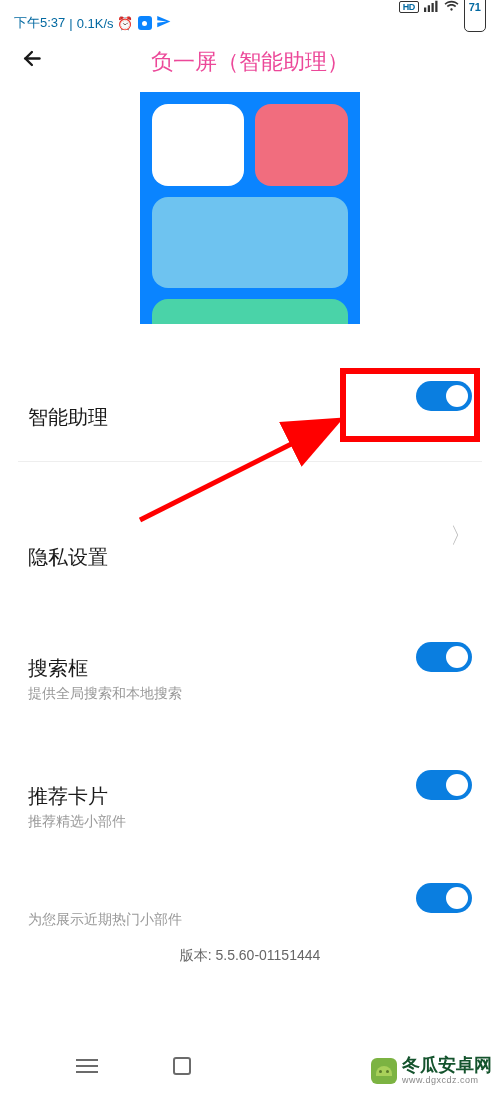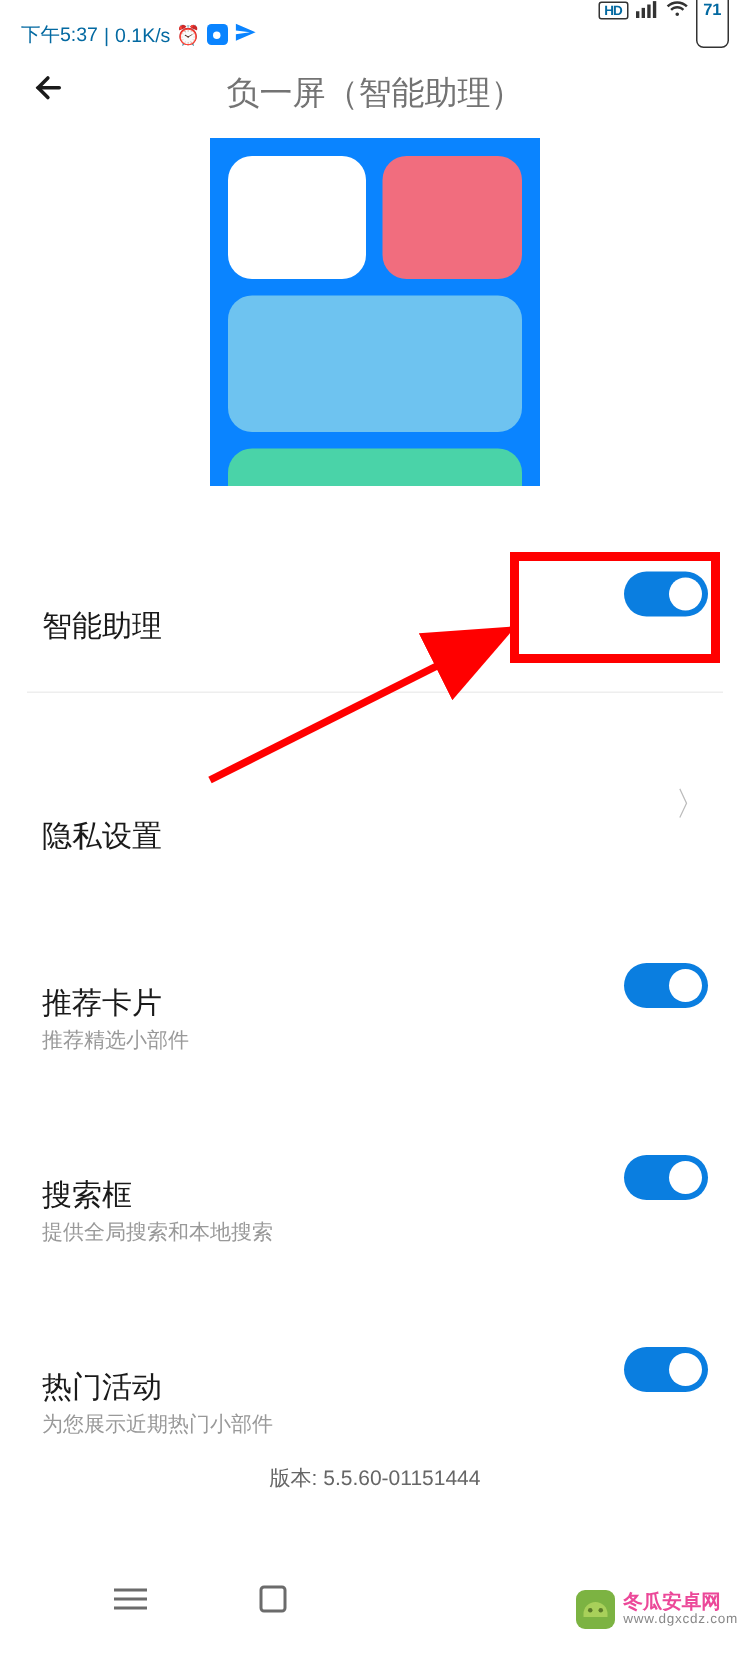--- a/index.html
+++ b/index.html
@@ -39,21 +39,21 @@
 
     .title-bar {
       height: 60px;
       display: flex; align-items: center; justify-content: center;
       position: relative;
     }
     .back-btn {
       position: absolute; left: 20px; top: 50%; transform: translateY(-50%);
       font-size: 26px; color: #1a1a1a;
     }
-    .title-bar h1 { font-size: 22px; font-weight: 500; color: #737373; }
+    .title-bar h1 { font-size: 22px; font-weight: 500; color: #ec4899; }
 
     .preview-wrap { display:flex; justify-content:center; }
     .preview {
       width: 220px; height: 232px; background: #0a84ff; border-radius: 0;
       padding: 12px 12px 0 12px;
       display: flex; flex-direction: column; gap: 11px;
       overflow: hidden;
     }
     .preview-row { display:flex; gap: 11px; }
     .preview-card-white {
@@ -129,21 +129,21 @@
     .wm-logo .face {
       width: 16px; height:10px; background:#a8d05a; border-radius: 8px 8px 0 0;
       position:relative;
     }
     .wm-logo .face::before, .wm-logo .face::after {
       content:""; position:absolute; width:3px; height:3px; background:#5a7a2a; border-radius:50%; top:4px;
     }
     .wm-logo .face::before { left:3px; }
     .wm-logo .face::after { right:3px; }
     .wm-text { display:flex; flex-direction:column; line-height:1.1; }
-    .wm-text .cn { font-size:13px; font-weight:700; color:#ec4899; }
+    .wm-text .cn { font-size:18px; font-weight:700; color:#14532d; }
     .wm-text .en { font-size:9px; color:#888; letter-spacing:0.5px; }
   </style>
 </head>
 <body>
 
 <div class="status-bar">
   <div class="status-left">
     <span>下午5:37</span>
     <span>|</span>
     <span>0.1K/s</span>
@@ -213,41 +213,40 @@
   <div class="row" style="padding-top:38px; padding-bottom:22px;">
     <div class="tcol">
       <span class="title">隐私设置</span>
     </div>
     <span class="chev">〉</span>
   </div>
 
 
   <div class="row">
     <div class="tcol">
+      <span class="title">搜索框</span>
+      <span class="sub">提供全局搜索和本地搜索</span>
+    </div>
+    <div class="toggle on">
+        <div class="knob"></div>
+      </div>
+  </div>
+
+  <div class="row">
+    <div class="tcol">
       <span class="title">推荐卡片</span>
       <span class="sub">推荐精选小部件</span>
     </div>
     <div class="toggle on">
         <div class="knob"></div>
       </div>
   </div>
 
   <div class="row">
     <div class="tcol">
-      <span class="title">搜索框</span>
-      <span class="sub">提供全局搜索和本地搜索</span>
-    </div>
-    <div class="toggle on">
-        <div class="knob"></div>
-      </div>
-  </div>
-
-  <div class="row">
-    <div class="tcol">
-      <span class="title">热门活动</span>
       <span class="sub">为您展示近期热门小部件</span>
     </div>
     <div class="toggle on">
         <div class="knob"></div>
       </div>
   </div>
 
   <div class="version">版本: 5.5.60-01151444</div>
 </div>
 

